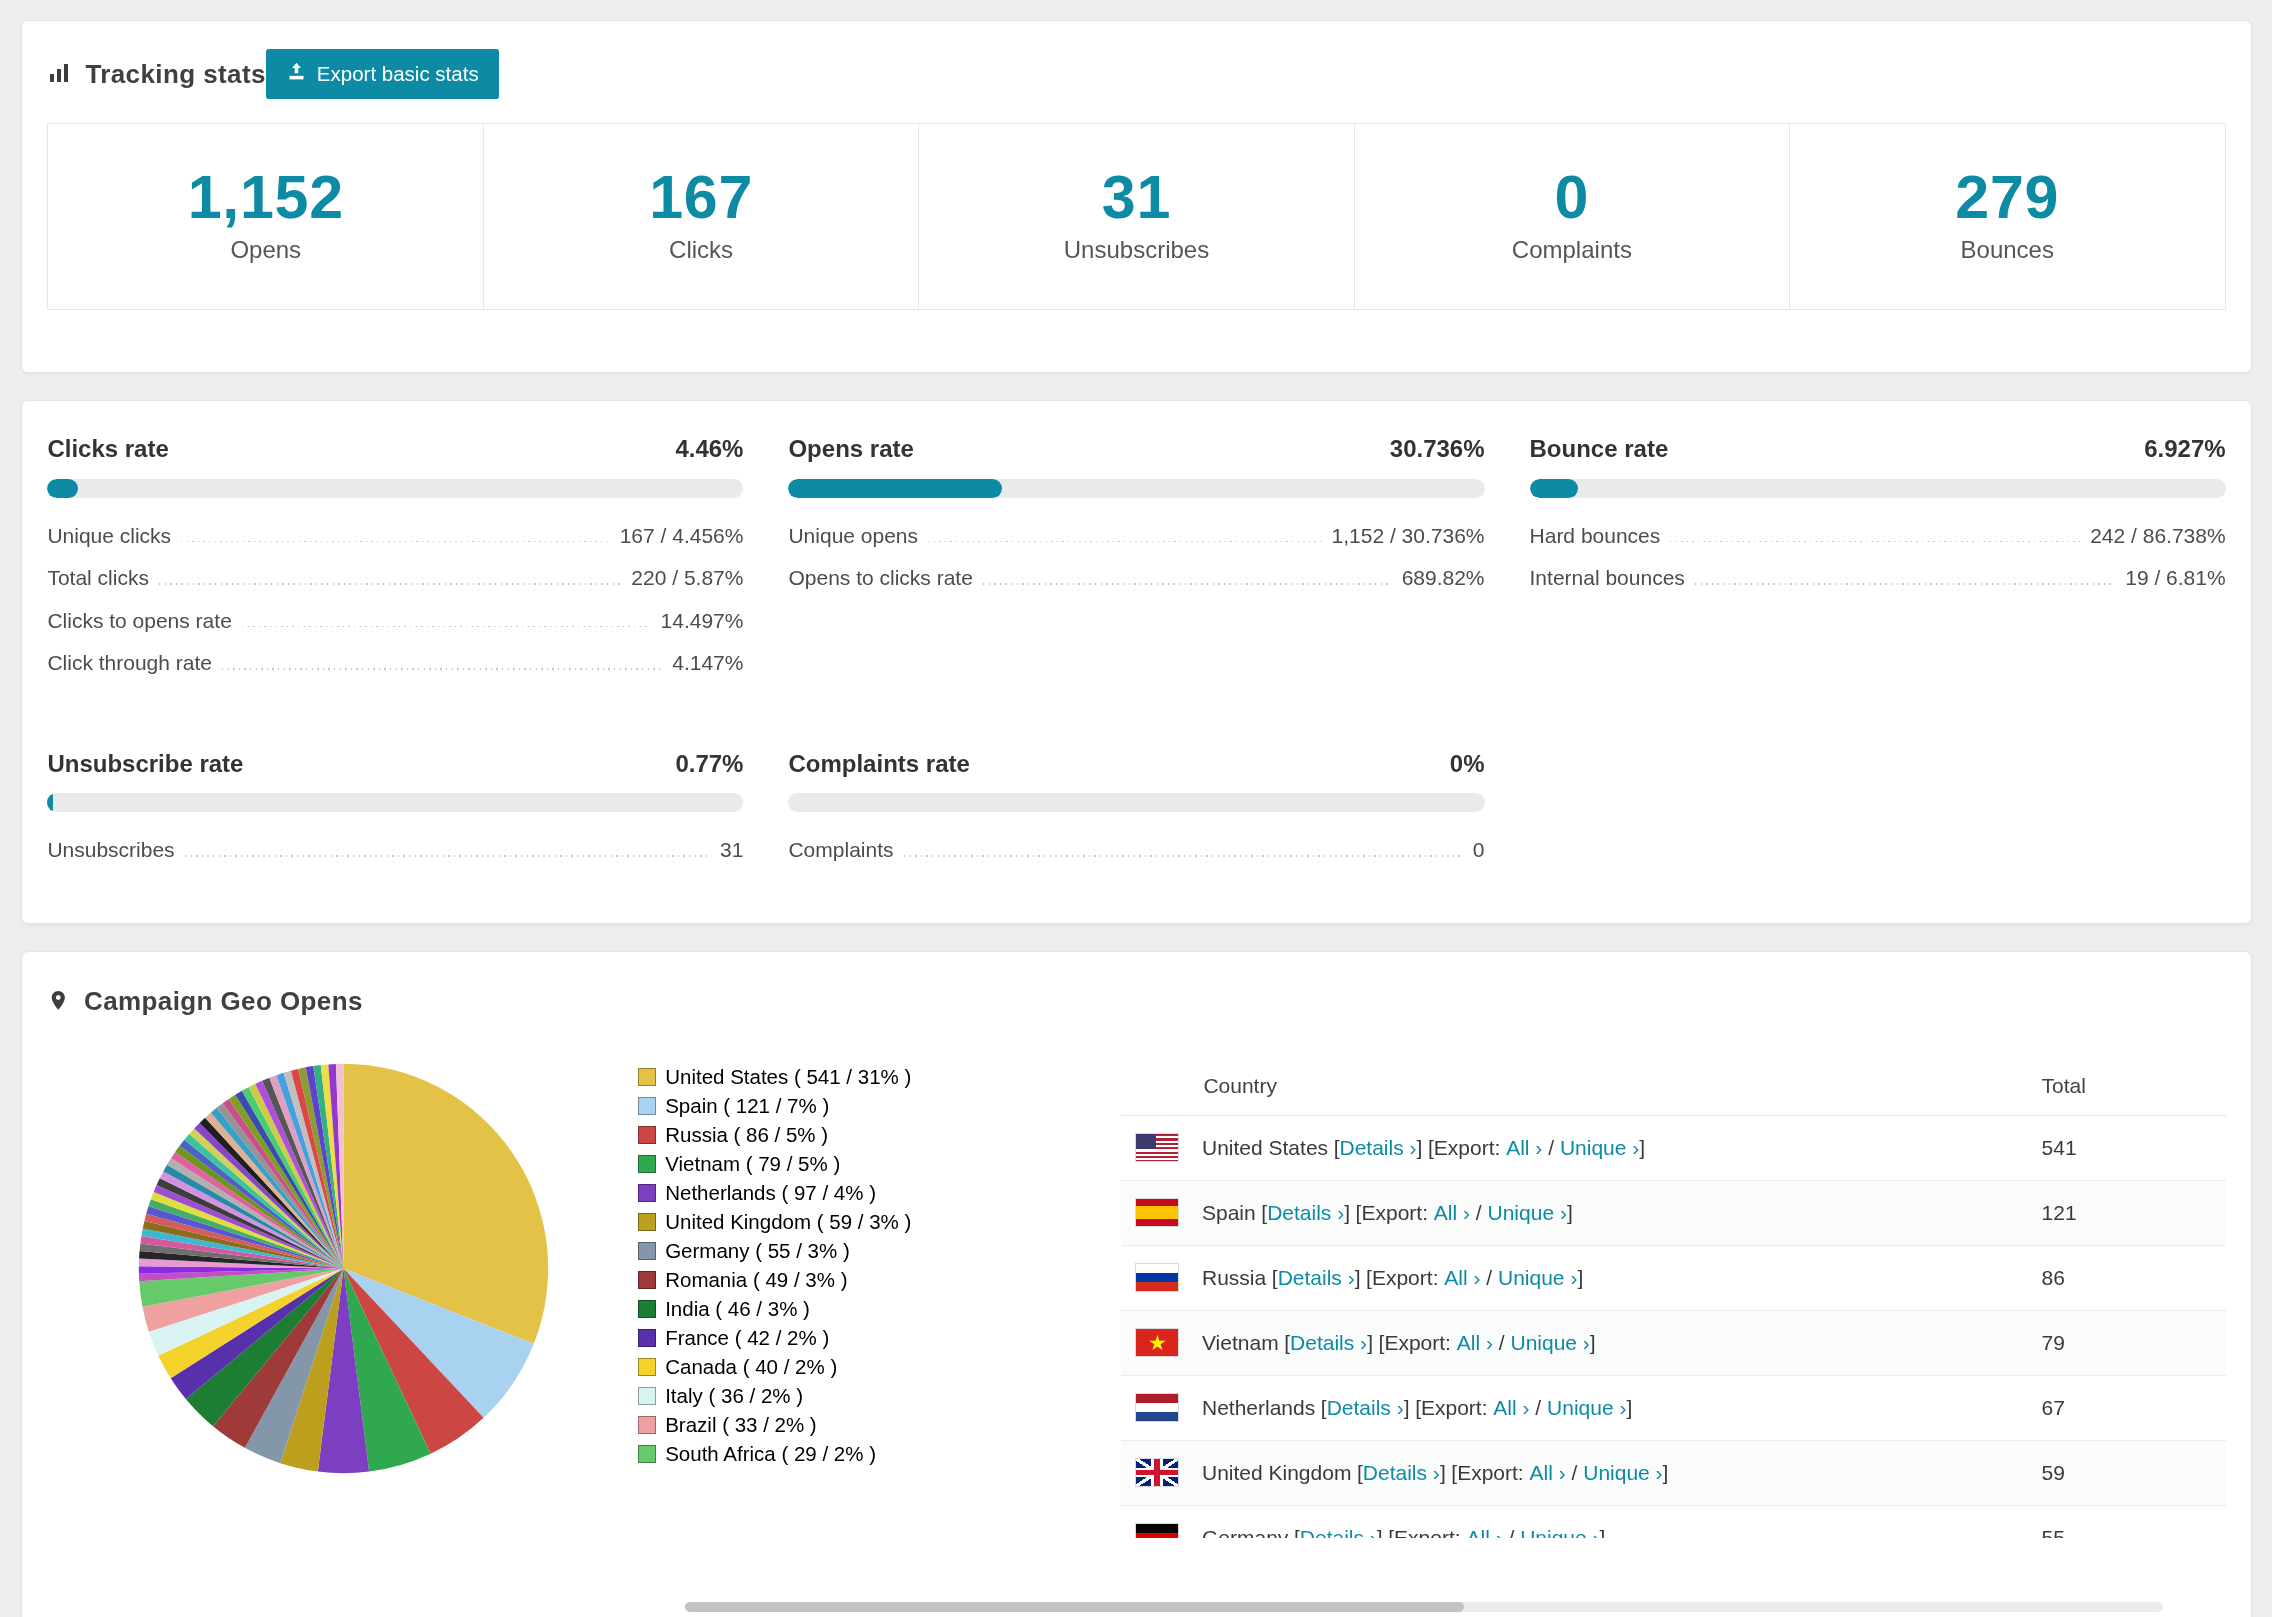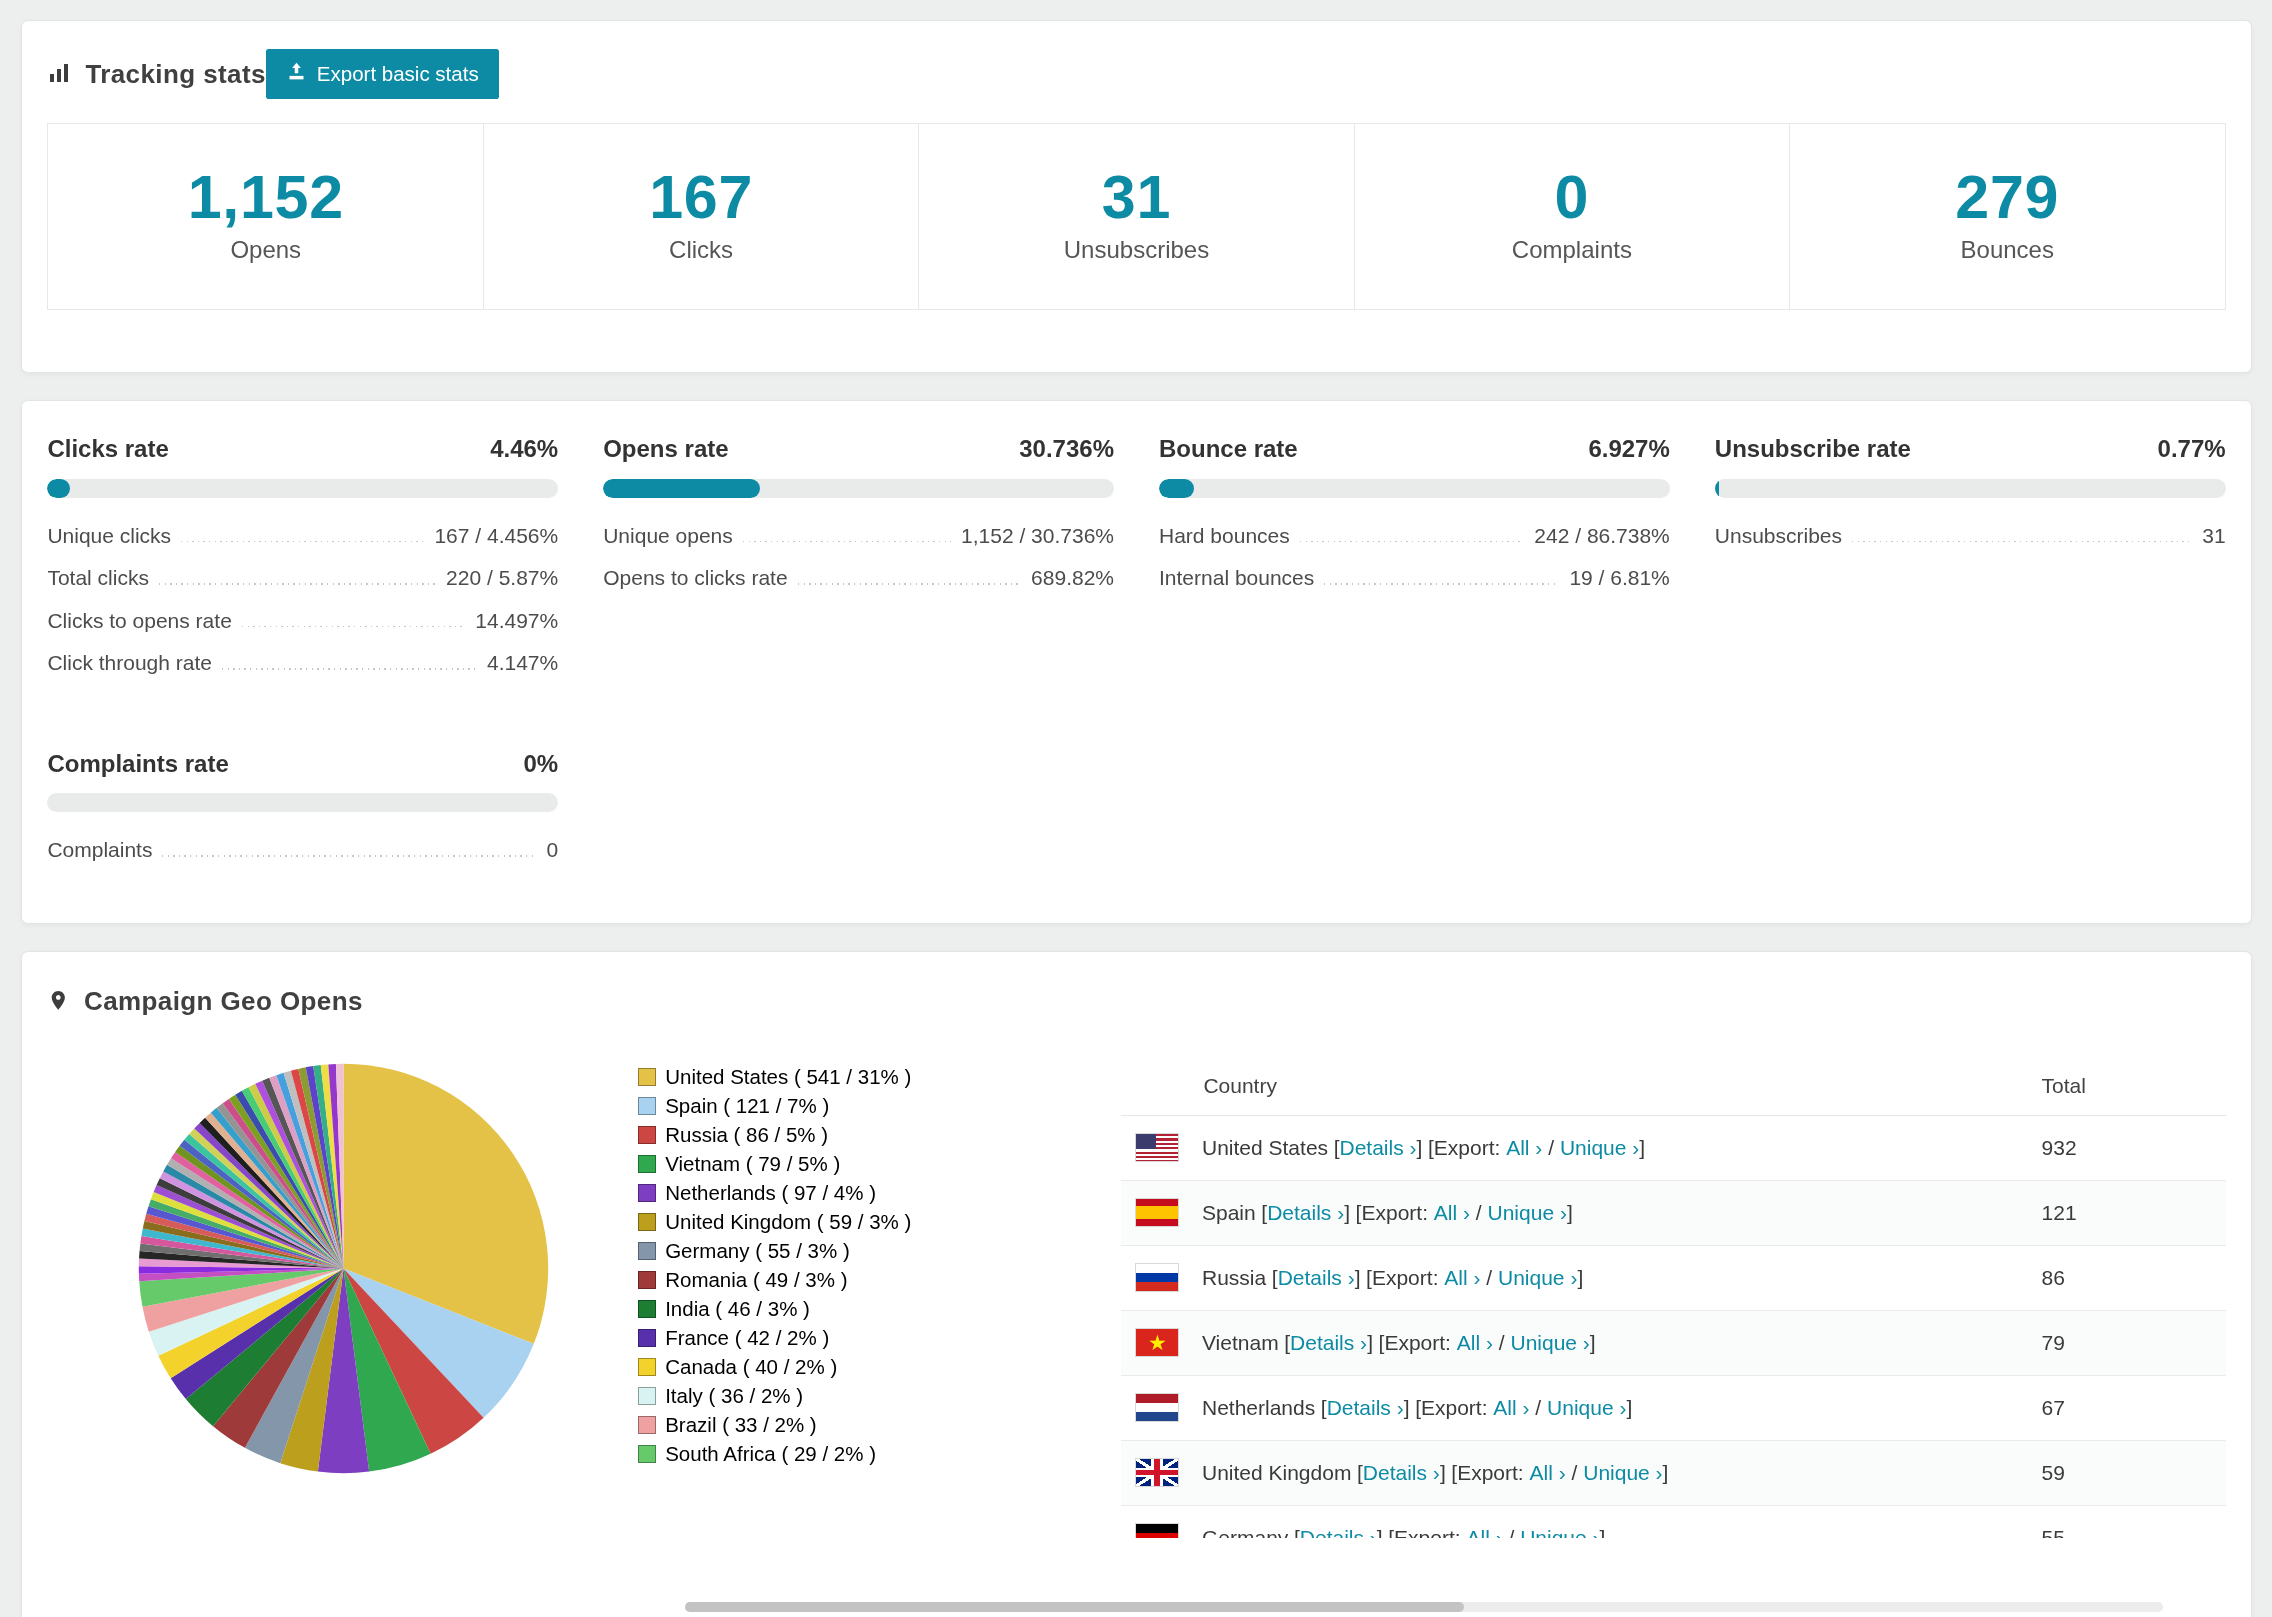--- a/index.html
+++ b/index.html
@@ -24,21 +24,21 @@
   }
   .stats-row {
     display:grid; grid-template-columns:repeat(5,1fr); gap:0.7px;
     background:#e7e8e8; border:0.7px solid #e7e8e8; margin-top:24px;
   }
   .stat-box { background:#fff; text-align:center; padding:41px 0 45px; }
   .stat-value { font-size:61px; font-weight:700; color:var(--accent,#0d8ba4); letter-spacing:0.7px; line-height:1.05; }
   .stat-label { font-size:24px; color:#565656; margin-top:7px; }
   
   .card2 { margin-top:27px; padding:34px 25.4px 51px; }
-  .rates-grid { display:grid; grid-template-columns:1fr 1fr 1fr 1fr; column-gap:45px; row-gap:65px; }
+  .rates-grid { display:grid; grid-template-columns:1fr 1fr 1fr; column-gap:45px; row-gap:65px; }
   .rate-head { display:flex; justify-content:space-between; align-items:baseline; }
   .rate-title, .rate-pct { font-size:24px; font-weight:700; color:#333; }
   .rate-bar { height:19px; background:#e9ebea; border-radius:10px; margin-top:15.5px; overflow:hidden; }
   .rate-fill { height:100%; background:var(--accent,#0d8ba4); border-radius:10px; }
   .rate-rows { margin-top:17px; }
   .rate-row { display:flex; align-items:flex-end; padding:9.2px 0; font-size:21px; color:#4c4c4c; line-height:1.15; }
   .rate-row .dots {
     flex:1; height:1.4px; margin:0 10px 5.6px;
     background-image:repeating-linear-gradient(90deg,#c6c6c6 0 1.4px,transparent 1.4px 5.6px);
   }
@@ -396,21 +396,21 @@
     <span class="country-text">United States</span>
     <span class="br">[</span>
               <a class="glink">Details ›</a>
               <span class="br">]</span>
     <span class="br sp">[</span>
               <span>Export:&nbsp;</span>
               <a class="glink">All ›</a>
               <span class="br">&nbsp;/&nbsp;</span>
               <a class="glink">Unique ›</a>
               <span class="br">]</span>
-    <span class="total-cell">932</span>
+    <span class="total-cell">541</span>
   </div>
   <div class="geo-row alt">
     <span class="flag flag-es"></span>
     <span class="country-text">Spain</span>
     <span class="br">[</span>
               <a class="glink">Details ›</a>
               <span class="br">]</span>
     <span class="br sp">[</span>
               <span>Export:&nbsp;</span>
               <a class="glink">All ›</a>

